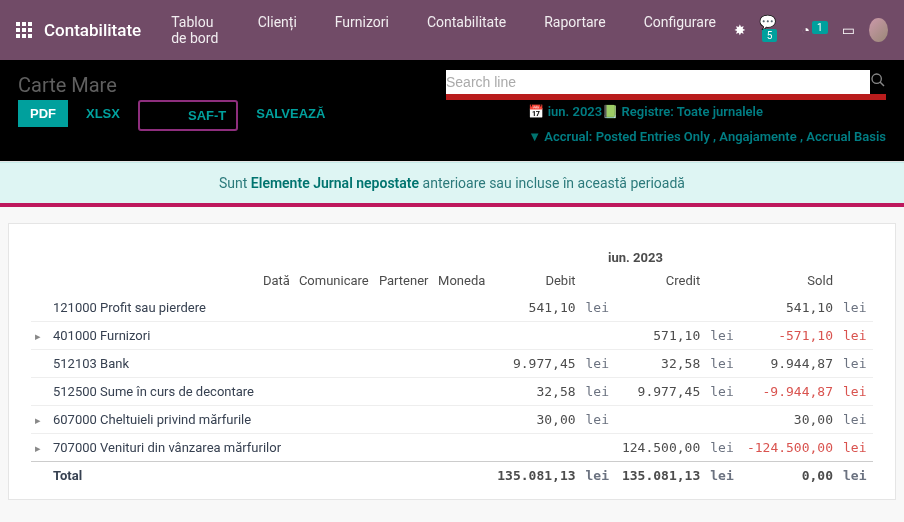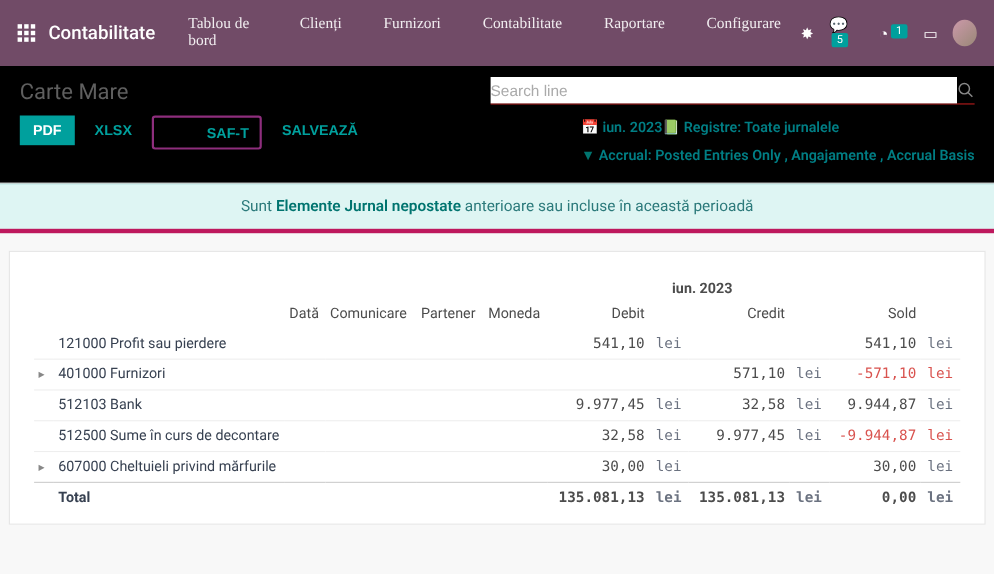--- a/index.html
+++ b/index.html
@@ -25,49 +25,49 @@
       width: 16px;
       height: 16px;
       display: grid;
       grid-template-columns: repeat(3, 4px);
       grid-template-rows: repeat(3, 4px);
       gap: 2px;
       margin-right: 8px;
     }
     .apps-grid span { background: #fff; }
     .topnav .brand { font-size: 17px; font-weight: 500; margin-right: 16px; }
-    .topnav .menu { display: flex; gap: 18px; font-family: Liberation Serif, serif; }
+    .topnav .menu { display: flex; gap: 18px; }
     .topnav .menu a {
       color: #fff; text-decoration: none; font-size: 14px;
       padding: 6px 10px; border-radius: 3px; opacity: 0.9;
     }
     .topnav .spacer { flex: 1; }
     .topnav .right-icons { display: flex; align-items: center; gap: 14px; font-size:14px; }
     .badge {
       background: #00a09d; color: #fff; font-size: 10px;
       padding: 1px 5px; border-radius: 2px; margin-left: 2px; position:relative; top:-4px;
     }
     .avatar { width: 24px; height: 24px; border-radius: 50%; background: linear-gradient(135deg,#c9a,#987); }
 
     
     .controlbar {
       background: #000000;
       padding: 10px 18px 12px 18px;
       border-bottom: 1px solid #e5e5e5;
     }
     .row1 { display: flex; align-items: center; }
     .page-title { font-size: 20px; color: #5f5f5f; font-weight:400; }
-    .search-wrap { margin-left:auto; width: 440px; display:flex; align-items:flex-end; border-bottom:1px solid #b91c1c; }
+    .search-wrap { margin-left:auto; width: 440px; display:flex; align-items:center; border-bottom:6px solid #b91c1c; }
     .search-wrap input {
       flex:1; border:none; outline:none; font-size:14px; padding:4px 0; color:#555;
     }
     .search-wrap input::placeholder{ color:#aaa; }
     .search-icon { color:#888; font-size:16px; }
 
-    .row2 { display:flex; align-items:flex-start; margin-top:10px; gap:8px;justify-content:center; }
+    .row2 { display:flex; align-items:flex-start; gap:8px;justify-content:center; }
     .btn-teal {
       background:#00a09d; color:#fff; border:none;
       padding:6px 12px; font-size:13px; font-weight:600; cursor:pointer;
     }
     .btn-link {
       background:none; border:none; color:#00a09d; font-weight:600;
       padding:6px 10px; font-size:13px; cursor:pointer;
     }
     .btn-highlight { border:2px solid #8e2e7d; border-radius:3px;padding-left:48px; }
 
@@ -249,20 +249,30 @@
         <tr>
           <td class="caret-cell"><span class="caret"></span></td>
           <td class="acct" colspan="5">607000 Cheltuieli privind mărfurile</td>
           <td class="num">30,00</td>
           <td class="cur">lei</td>
           <td class="num"></td>
           <td class="cur"></td>
           <td class="num">30,00</td>
           <td class="cur">lei</td>
         </tr>
+        <tr>
+          <td class="caret-cell"><span class="caret"></span></td>
+          <td class="acct" colspan="5">707000 Venituri din vânzarea mărfurilor</td>
+          <td class="num"></td>
+          <td class="cur"></td>
+          <td class="num">124.500,00</td>
+          <td class="cur">lei</td>
+          <td class="num neg">-124.500,00</td>
+          <td class="cur neg">lei</td>
+        </tr>
         <tr class="total">
           <td></td>
           <td class="acct" colspan="5">Total</td>
           <td class="num">135.081,13</td>
           <td class="cur">lei</td>
           <td class="num">135.081,13</td>
           <td class="cur">lei</td>
           <td class="num">0,00</td>
           <td class="cur">lei</td>
         </tr>

